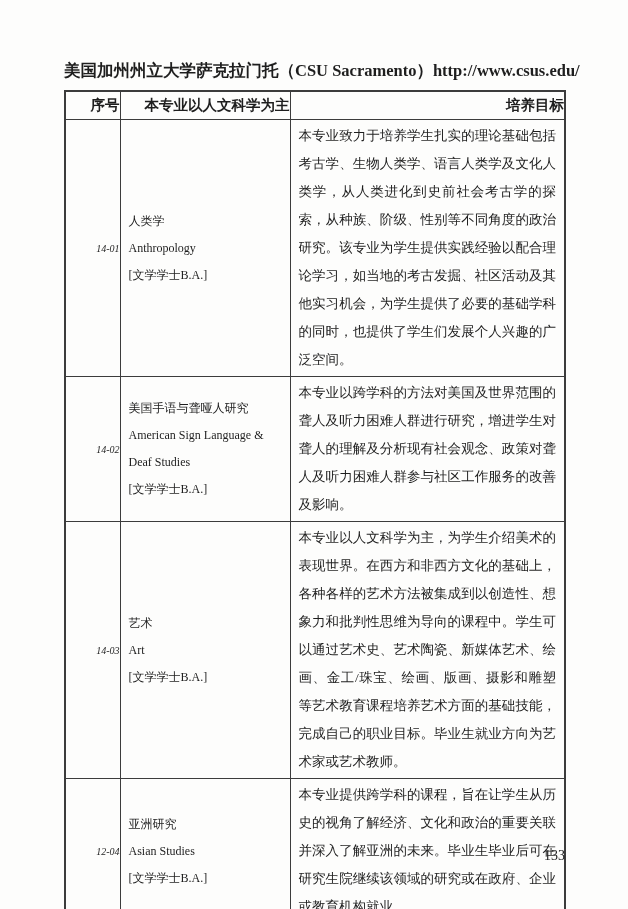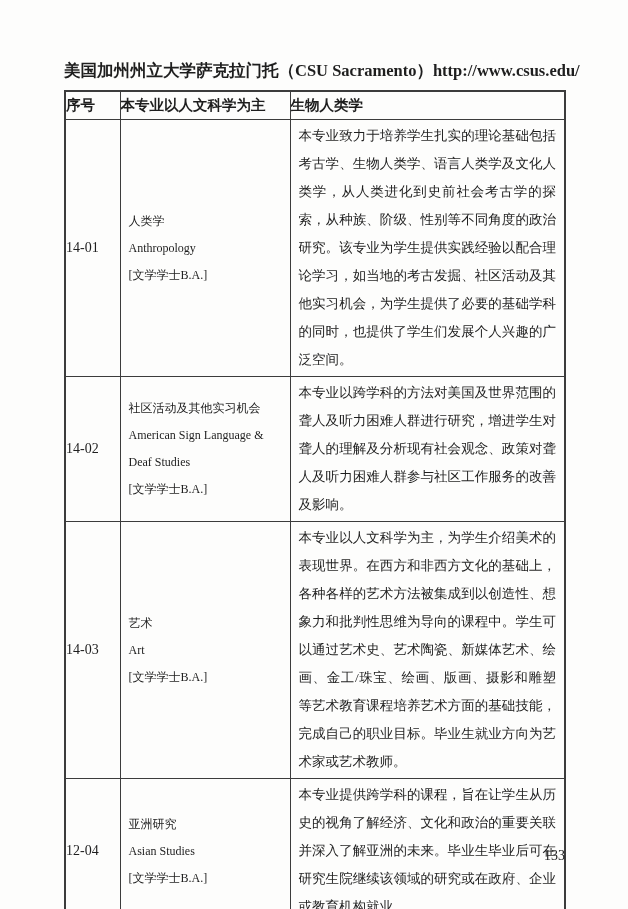--- a/index.html
+++ b/index.html
@@ -35,29 +35,30 @@
     border: 1px solid #3c3c3c;
     overflow: hidden;
   }
   col.c-num   { width: 55px; }
   col.c-major { width: 170px; }
   col.c-obj   { width: 275px; }
   th.hdr {
     height: 27px;
     font-size: 14.5px;
     font-weight: bold;
-    text-align: left;
+    text-align: right;
     vertical-align: middle;
     padding: 0;
   }
   td.cell-num {
-    text-align: left;
+    text-align: right;
     vertical-align: middle;
-    font-size: 14px;
+    font-size: 10px;
     padding: 0;
+    font-style: italic;
   }
   td.cell-major {
     vertical-align: middle;
     font-size: 12px;
     padding: 4px 4px 4px 8px;
   }
   .major-line { line-height: 27px; }
   td.cell-obj {
     vertical-align: middle;
     font-size: 13.5px;
@@ -86,37 +87,37 @@
   <table class="majors">
     <colgroup>
       <col class="c-num">
       <col class="c-major">
       <col class="c-obj">
     </colgroup>
     <thead>
       <tr>
         <th class="hdr">序号</th>
         <th class="hdr">本专业以人文科学为主</th>
-        <th class="hdr">生物人类学</th>
+        <th class="hdr">培养目标</th>
       </tr>
     </thead>
     <tbody>
       <tr class="row-1">
         <td class="cell-num">14-01</td>
         <td class="cell-major">
           <div class="major-line">人类学</div>
           <div class="major-line">Anthropology</div>
           <div class="major-line">[文学学士B.A.]</div>
         </td>
         <td class="cell-obj">本专业致力于培养学生扎实的理论基础包括考古学、生物人类学、语言人类学及文化人类学，从人类进化到史前社会考古学的探索，从种族、阶级、性别等不同角度的政治研究。该专业为学生提供实践经验以配合理论学习，如当地的考古发掘、社区活动及其他实习机会，为学生提供了必要的基础学科的同时，也提供了学生们发展个人兴趣的广泛空间。</td>
       </tr>
       <tr class="row-2">
         <td class="cell-num">14-02</td>
         <td class="cell-major">
-          <div class="major-line">社区活动及其他实习机会</div>
+          <div class="major-line">美国手语与聋哑人研究</div>
           <div class="major-line">American Sign Language &amp; Deaf Studies</div>
           <div class="major-line">[文学学士B.A.]</div>
         </td>
         <td class="cell-obj">本专业以跨学科的方法对美国及世界范围的聋人及听力困难人群进行研究，增进学生对聋人的理解及分析现有社会观念、政策对聋人及听力困难人群参与社区工作服务的改善及影响。</td>
       </tr>
       <tr class="row-3">
         <td class="cell-num">14-03</td>
         <td class="cell-major">
           <div class="major-line">艺术</div>
           <div class="major-line">Art</div>

